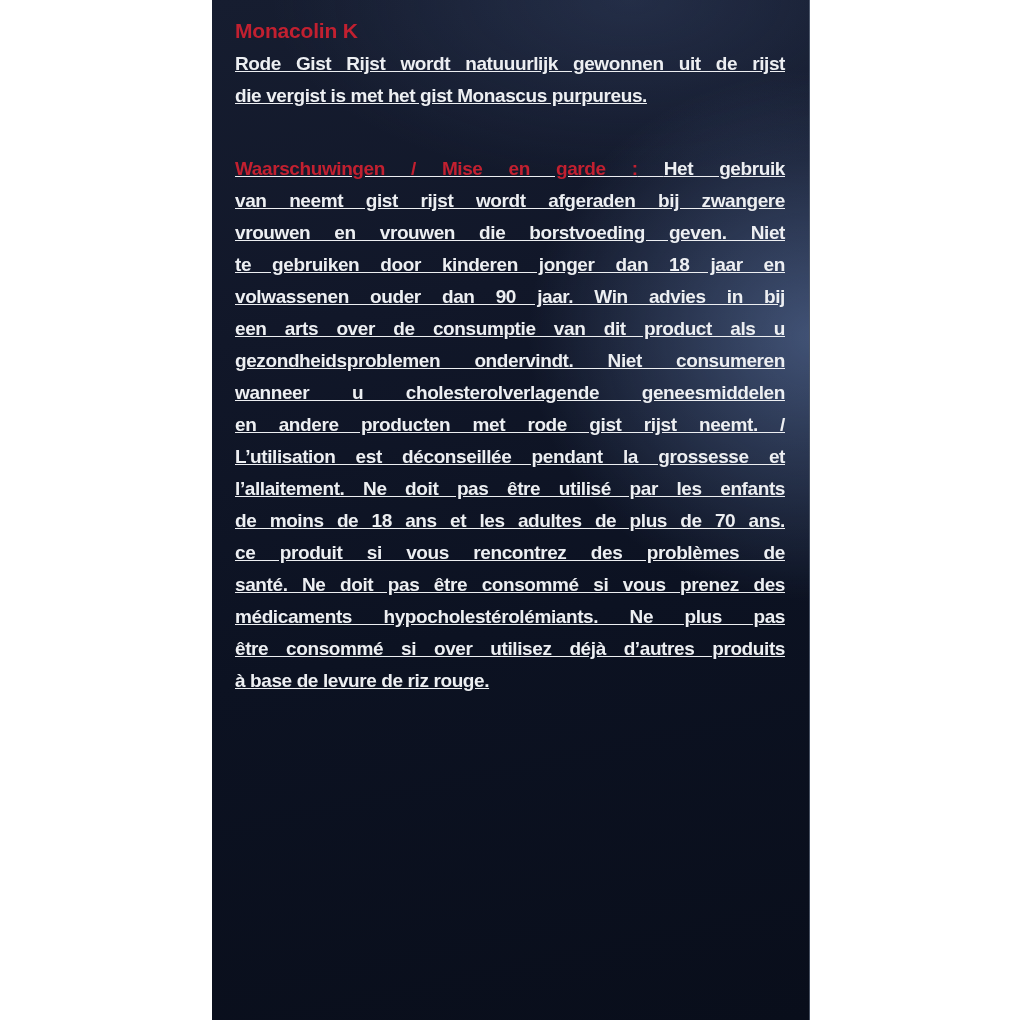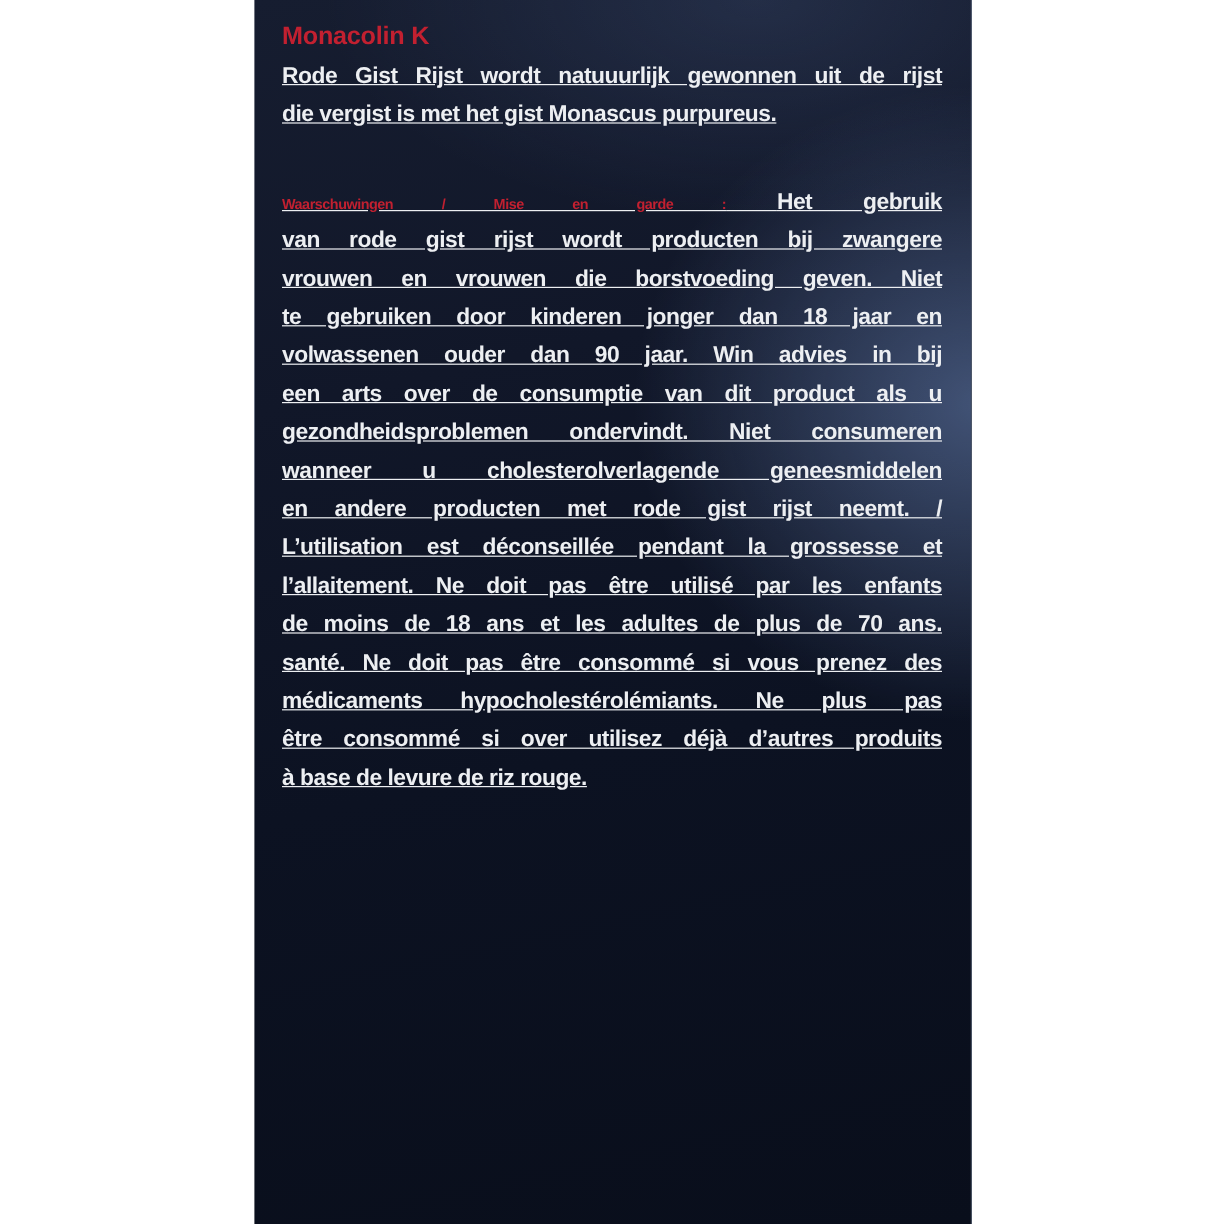--- a/index.html
+++ b/index.html
@@ -32,21 +32,21 @@
     border-right: 1px solid rgba(190,205,225,0.35);
   }
   .heading {
     color: #c22030;
     font-weight: 700;
     font-size: 21px;
     line-height: 30px;
     letter-spacing: -0.2px;
   }
   .heading.inline {
-    font-size: 12px;
+    font-size: 19px;
     letter-spacing: -0.4px;
   }
   .para, .first-line {
     color: #edeff2;
     font-weight: 700;
     font-size: 19px;
     line-height: 32px;
     letter-spacing: -0.4px;
     text-decoration: underline;
   }
@@ -80,31 +80,32 @@
           <div class="line last-line">die vergist is met het gist Monascus purpureus.</div>
         </div>
     </section>
 
     <section class="warnings-section">
       <div class="line first-line">
         <span class="heading inline">Waarschuwingen / Mise en garde :</span>
         <span>Het gebruik</span>
       </div>
       <div class="para">
-          <div class="line">van rode gist rijst wordt producten bij zwangere</div>
+          <div class="line">van neemt gist rijst wordt afgeraden bij zwangere</div>
           <div class="line">vrouwen en vrouwen die borstvoeding geven. Niet</div>
           <div class="line">te gebruiken door kinderen jonger dan 18 jaar en</div>
           <div class="line">volwassenen ouder dan 90 jaar. Win advies in bij</div>
           <div class="line">een arts over de consumptie van dit product als u</div>
           <div class="line">gezondheidsproblemen ondervindt. Niet consumeren</div>
           <div class="line">wanneer u cholesterolverlagende geneesmiddelen</div>
           <div class="line">en andere producten met rode gist rijst neemt. /</div>
           <div class="line">L’utilisation est déconseillée pendant la grossesse et</div>
           <div class="line">l’allaitement. Ne doit pas être utilisé par les enfants</div>
           <div class="line">de moins de 18 ans et les adultes de plus de 70 ans.</div>
+          <div class="line">ce produit si vous rencontrez des problèmes de</div>
           <div class="line">santé. Ne doit pas être consommé si vous prenez des</div>
           <div class="line">médicaments hypocholestérolémiants. Ne plus pas</div>
           <div class="line">être consommé si over utilisez déjà d’autres produits</div>
           <div class="line last-line">à base de levure de riz rouge.</div>
         </div>
     </section>
 
   </div>
 </div>
 

